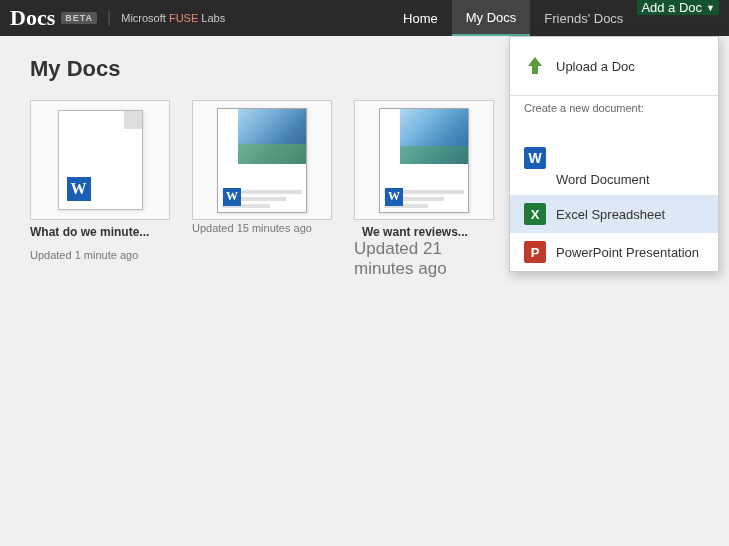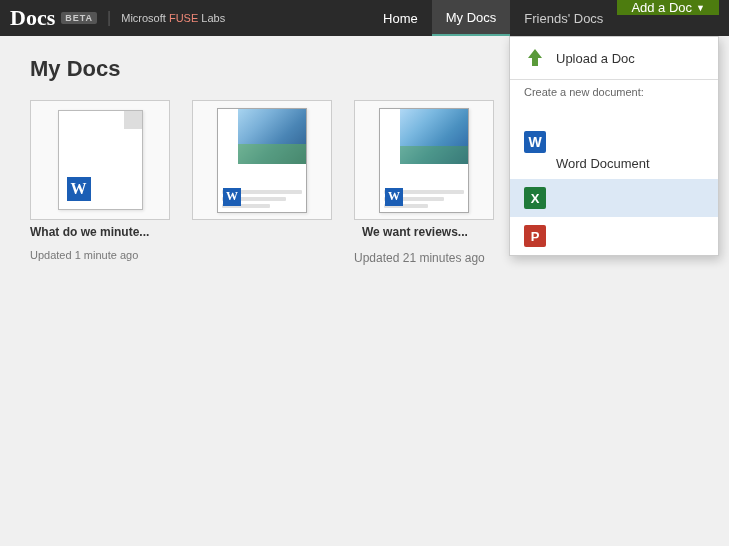--- a/index.html
+++ b/index.html
@@ -17,49 +17,51 @@
     <span style="color:#888;font-size:11px;">
       <span style="color:#ccc;">Microsoft </span><span style="color:#e87;">FUSE</span><span style="color:#ccc;"> Labs</span>
     </span>
   </div>
 
   <nav style="display:flex;align-items:stretch;height:36px;margin-left:auto;">
     <a style="color:#ffffff;font-size:13px;padding:0 14px;display:flex;align-items:center;cursor:pointer;text-decoration:none;">Home</a>
     <a style="color:white;font-size:13px;padding:0 14px;display:flex;align-items:center;cursor:pointer;text-decoration:none;background:#444;border-bottom:2px solid #5a9;">My Docs</a>
     <a style="color:#ccc;font-size:13px;padding:0 14px;display:flex;align-items:center;cursor:pointer;text-decoration:none;">Friends' Docs</a>
     <div style="position:relative;">
-      <a style="color:white;font-size:13px;padding:0 14px;display:flex;align-items:center;cursor:pointer;text-decoration:none;background:#4d7c0f;">
+      <a style="color:white;font-size:13px;padding:0 4px;display:flex;align-items:center;cursor:pointer;text-decoration:none;background:#14532d;">
         <span>Add a Doc</span>
         <span style="margin-left:4px;font-size:9px;">▼</span>
       </a>
 
       <div style="position:absolute;top:36px;right:0;background:white;border:1px solid #ccc;box-shadow:2px 4px 10px rgba(0,0,0,0.2);width:210px;z-index:100;">
 
-        <div style="padding:10px 14px;display:flex;align-items:center;gap:10px;border-bottom:1px solid #ddd;cursor:pointer;">
+        <div style="padding:18px 14px;display:flex;align-items:center;gap:10px;border-bottom:1px solid #ddd;cursor:pointer;">
           <div style="width:22px;height:22px;flex-shrink:0;">
             <svg width="22" height="22" viewBox="0 0 22 22">
               <polygon points="11,2 18,11 14,11 14,19 8,19 8,11 4,11" fill="#5a9a3a"></polygon>
             </svg>
           </div>
           <span style="font-size:13px;color:#333;">Upload a Doc</span>
         </div>
 
         <div style="padding:6px 14px;font-size:11px;color:#666;">Create a new document:</div>
 
         <div style="padding:8px 14px;display:flex;align-items:center;gap:10px;cursor:pointer;">
           <div style="width:22px;height:22px;background:#1b5eb5;color:white;font-weight:bold;font-size:14px;display:flex;align-items:center;justify-content:center;border-radius:2px;flex-shrink:0;">W</div>
           <span style="font-size:13px;color:#333;margin-top:44px;">Word Document</span>
         </div>
 
         <div style="padding:8px 14px;display:flex;align-items:center;gap:10px;cursor:pointer;background:#dce8f5;">
           <div style="width:22px;height:22px;background:#1f7a3a;color:white;font-weight:bold;font-size:13px;display:flex;align-items:center;justify-content:center;border-radius:2px;flex-shrink:0;">X</div>
+          <span style="font-size:13px;color:#333;">Excel Spreadsheet</span>
         </div>
 
         <div style="padding:8px 14px;display:flex;align-items:center;gap:10px;cursor:pointer;">
           <div style="width:22px;height:22px;background:#c0392b;color:white;font-weight:bold;font-size:13px;display:flex;align-items:center;justify-content:center;border-radius:2px;flex-shrink:0;">P</div>
+          <span style="font-size:13px;color:#333;">PowerPoint Presentation</span>
         </div>
 
       </div>
     </div>
   </nav>
 </div>
 
 <div style="padding:20px 30px;background:#f0f0f0;min-height:510px;">
 
   <h1 style="font-size:22px;font-weight:bold;color:#333;margin-bottom:18px;">My Docs</h1>
@@ -85,34 +87,35 @@
             <div style="position:absolute;bottom:0;left:0;right:0;height:20px;background:rgba(100,180,80,0.5);"></div>
           </div>
           <div style="position:absolute;bottom:4px;left:4px;right:4px;">
             <div style="height:4px;background:#e0e0e0;margin-bottom:3px;border-radius:1px;"></div>
             <div style="height:4px;background:#e0e0e0;margin-bottom:3px;border-radius:1px;width:80%;"></div>
             <div style="height:4px;background:#e0e0e0;border-radius:1px;width:60%;"></div>
           </div>
           <div style="position:absolute;bottom:6px;left:5px;width:18px;height:18px;background:#1b5eb5;color:white;font-weight:bold;font-size:12px;font-family:Georgia,serif;display:flex;align-items:center;justify-content:center;">W</div>
         </div>
       </div>
+      <div style="font-size:11px;color:#777;margin-top:2px;">Updated 15 minutes ago</div>
     </div>
 
     <div style="width:140px;cursor:pointer;">
       <div style="width:140px;height:120px;background:#f9f9f9;border:1px solid #ccc;display:flex;align-items:center;justify-content:center;">
         <div style="width:90px;height:105px;background:white;border:1px solid #aaa;position:relative;box-shadow:1px 1px 3px rgba(0,0,0,0.1);">
           <div style="position:absolute;top:0;right:0;width:68px;height:55px;background:linear-gradient(135deg,#b0d8f5 0%,#7ab8e0 30%,#4a90c0 60%,#2860a0 100%);overflow:hidden;">
             <div style="position:absolute;bottom:0;left:0;right:0;height:18px;background:rgba(80,160,60,0.4);"></div>
           </div>
           <div style="position:absolute;bottom:4px;left:4px;right:4px;">
             <div style="height:4px;background:#e0e0e0;margin-bottom:3px;border-radius:1px;"></div>
             <div style="height:4px;background:#e0e0e0;margin-bottom:3px;border-radius:1px;width:75%;"></div>
             <div style="height:4px;background:#e0e0e0;border-radius:1px;width:55%;"></div>
           </div>
           <div style="position:absolute;bottom:6px;left:5px;width:18px;height:18px;background:#1b5eb5;color:white;font-weight:bold;font-size:12px;font-family:Georgia,serif;display:flex;align-items:center;justify-content:center;">W</div>
         </div>
       </div>
       <div style="font-size:12px;color:#333;margin-top:5px;font-weight:bold;margin-left:8px;">We want reviews...</div>
-      <div style="font-size:12px;color:#777;margin-top:12px;">Updated 21 minutes ago</div>
+      <div style="font-size:17px;color:#777;margin-top:0;">Updated 21 minutes ago</div>
     </div>
 
   </div>
 </div>
 
 </body></html>

